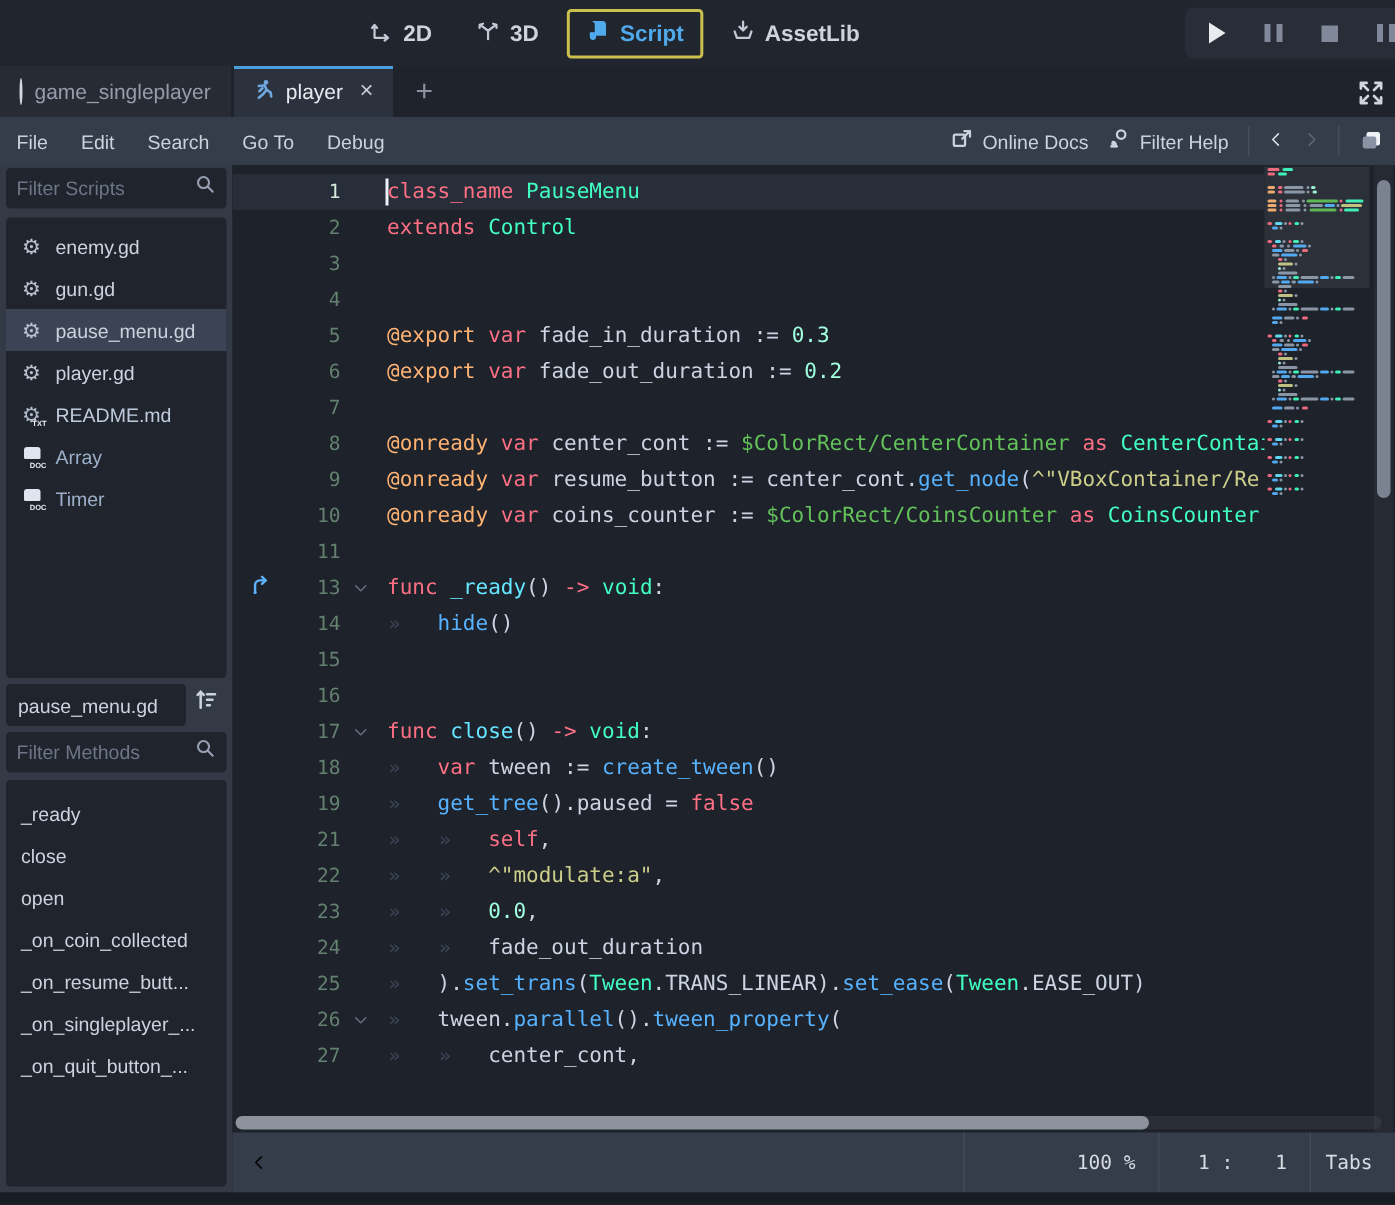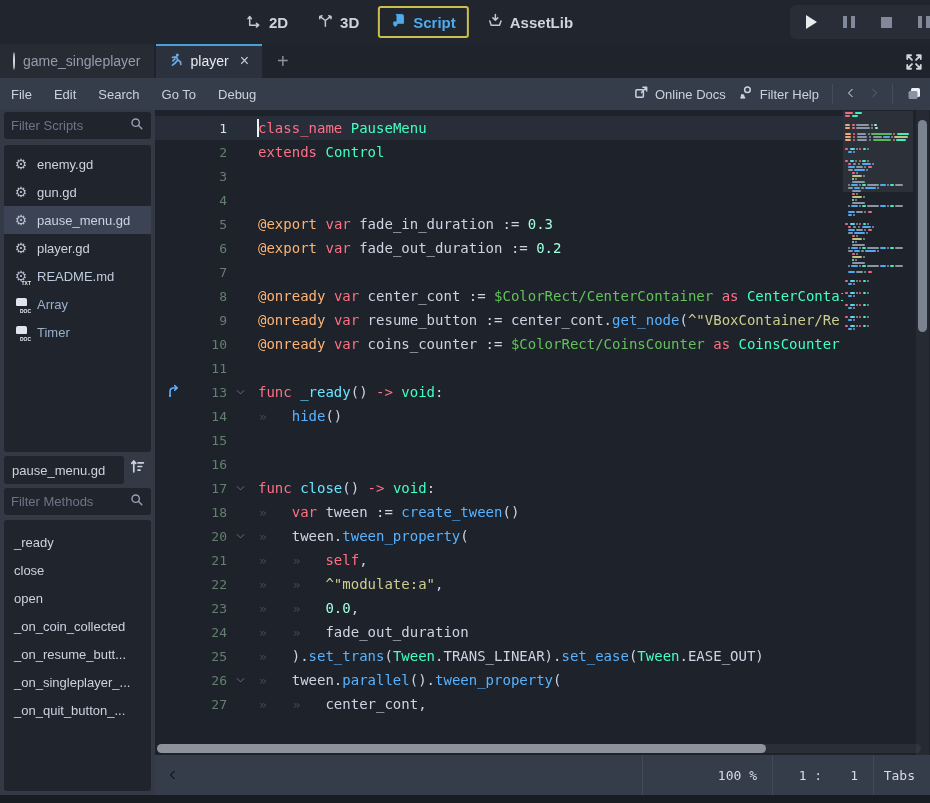--- a/index.html
+++ b/index.html
@@ -414,27 +414,23 @@
           <span class="g-code"><span style="color: rgb(255, 112, 133);">func</span><span style="color: rgb(204, 212, 226);"> </span><span style="color: rgb(102, 230, 255);">close</span><span style="color: rgb(204, 212, 226);">() </span><span style="color: rgb(255, 112, 133);">-&gt;</span><span style="color: rgb(204, 212, 226);"> </span><span style="color: rgb(66, 255, 194);">void</span><span style="color: rgb(204, 212, 226);">:</span></span>
         </div>
         <div class="crow">
           <span class="g-brk"></span>
           <span class="g-num">18</span>
           <span class="g-fold"></span>
           <span class="g-code"><span class="tab-mark">»</span><span style="color: rgb(255, 112, 133);">var</span><span style="color: rgb(204, 212, 226); text-align: center;"> tween := </span><span style="color: rgb(87, 179, 255);">create_tween</span><span style="color: rgb(204, 212, 226);">()</span></span>
         </div>
         <div class="crow">
           <span class="g-brk"></span>
-          <span class="g-num">20</span>
-          <span class="g-fold">
-            <svg width="11" height="9" viewBox="0 0 16 16" fill="none" stroke="#6e7787" stroke-width="1.6" stroke-linecap="round" stroke-linejoin="round">
-              <path d="M2 4.5 8 10.5 14 4.5"></path>
-            </svg>
-          </span>
-          <span class="g-code"><span class="tab-mark">»</span><span style="color: rgb(204, 212, 226);">tween.</span><span style="color: rgb(87, 179, 255);">tween_property</span><span style="color: rgb(204, 212, 226);">(</span></span>
+          <span class="g-num">19</span>
+          <span class="g-fold"></span>
+          <span class="g-code"><span class="tab-mark">»</span><span style="color: rgb(87, 179, 255);">get_tree</span><span style="color: rgb(204, 212, 226);">().paused = </span><span style="color: rgb(255, 112, 133);">false</span></span>
         </div>
         <div class="crow">
           <span class="g-brk"></span>
           <span class="g-num">21</span>
           <span class="g-fold"></span>
           <span class="g-code"><span class="tab-mark">»</span><span class="tab-mark">»</span><span style="color: rgb(255, 112, 133);">self</span><span style="color: rgb(204, 212, 226);">,</span></span>
         </div>
         <div class="crow">
           <span class="g-brk"></span>
           <span class="g-num">22</span>

